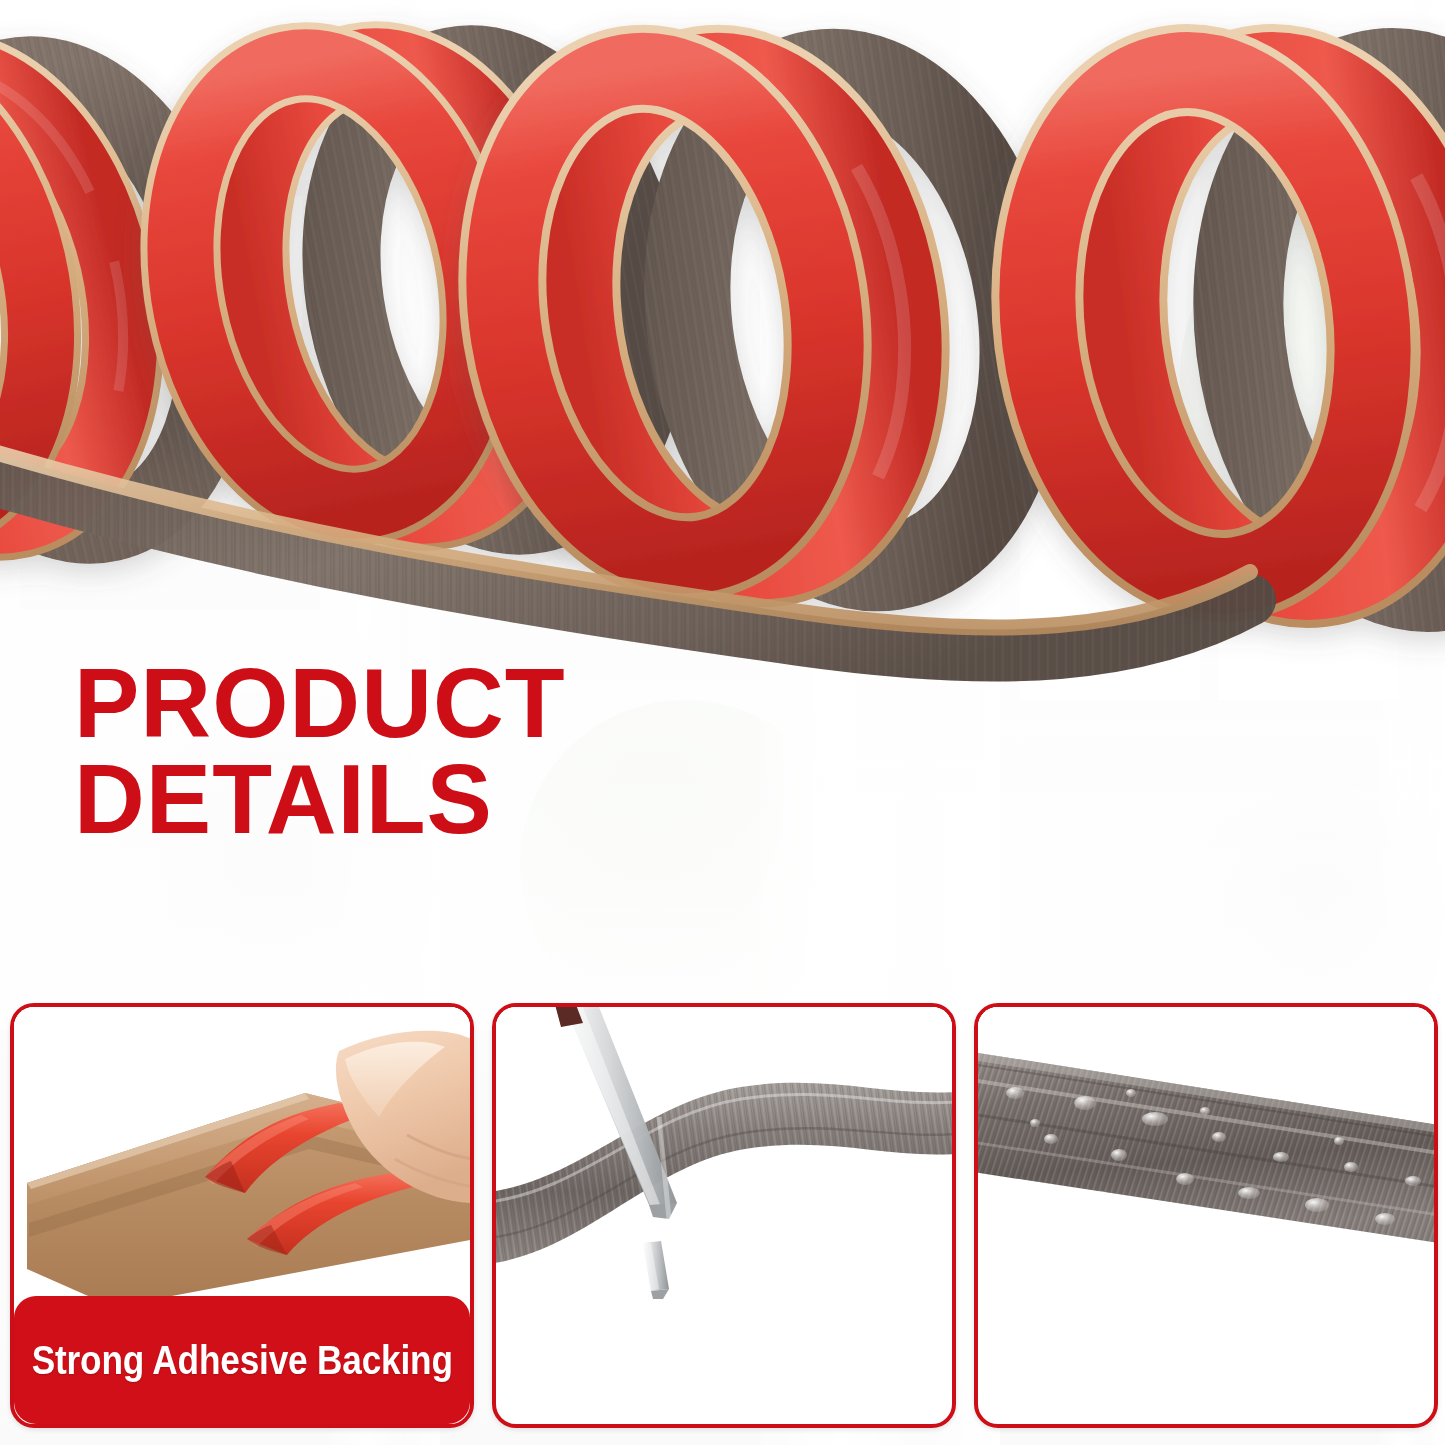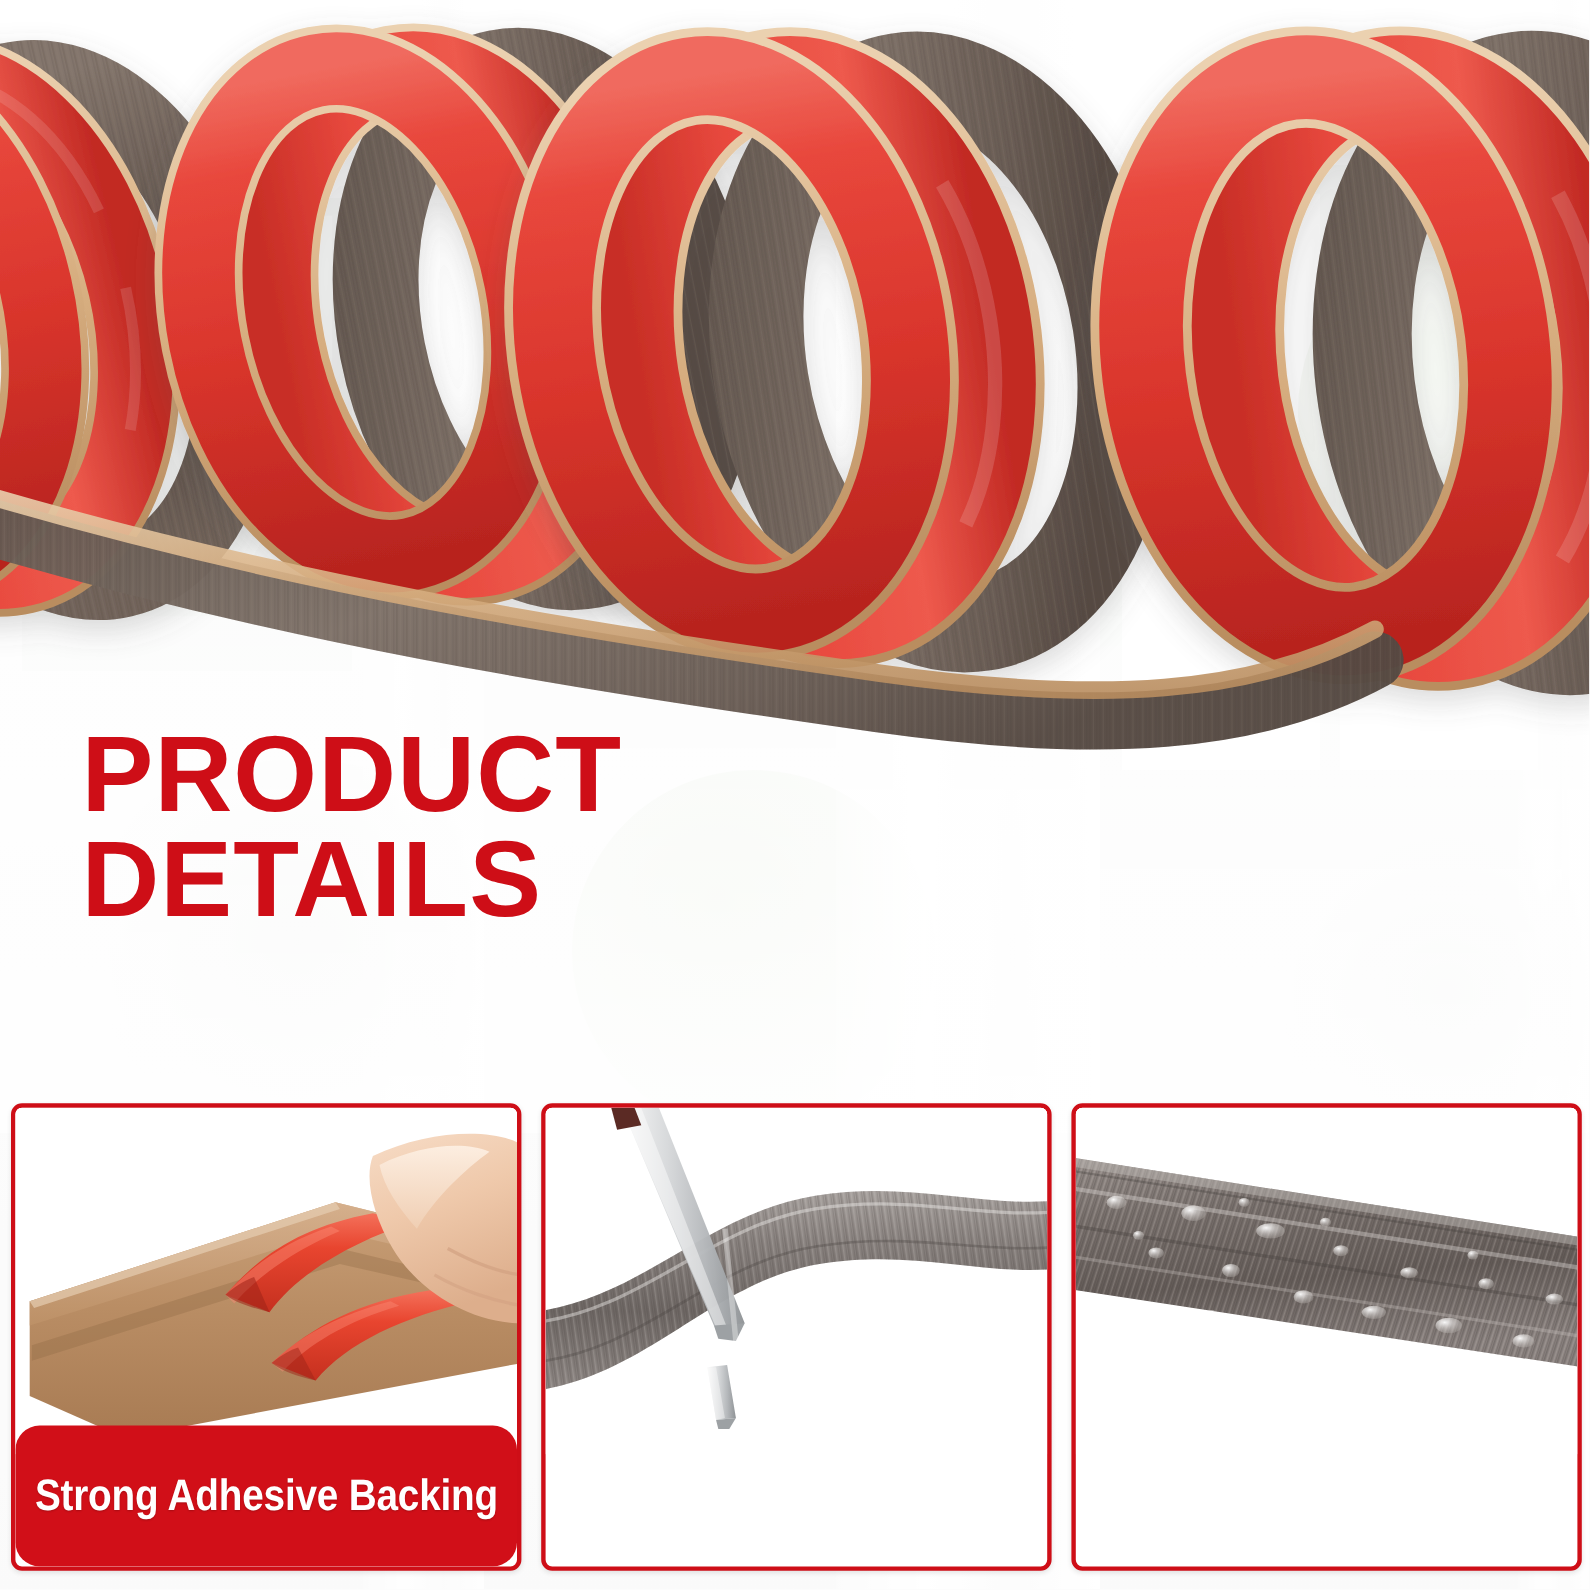--- a/index.html
+++ b/index.html
@@ -38,21 +38,21 @@
   }
   .h-sub{
     margin:26px 0 0 2px;font-size:53px;color:#151515;font-weight:normal;
     letter-spacing:.2px;white-space:nowrap;
     text-shadow:0 1px 1px rgba(255,255,255,.6);
   }
 
   
   .panels{position:absolute;left:10px;top:1003px;width:1428px;height:425px;
     display:flex;gap:18px;}
-  .panel{position:relative;flex:1;border:4px solid #CE0E17;border-radius:10px;
+  .panel{position:relative;flex:1;border:4px solid #CE0E17;border-radius:24px;
     background:#ffffff;overflow:hidden;
     box-shadow:0 2px 5px rgba(0,0,0,.10);}
   .panel-img{position:absolute;left:0;right:0;top:0;height:315px;overflow:hidden;background:#fff;}
   .cap{position:absolute;left:0;right:0;bottom:0;height:128px;
     background:#D10F18;border-radius:22px;
     display:flex;align-items:center;justify-content:center;}
   .cap span{
     color:#ffffff;font-size:40px;font-weight:bold;letter-spacing:-.2px;
     transform:scaleX(.88);transform-origin:center;white-space:nowrap;
     text-shadow:0 1px 2px rgba(0,0,0,.20);

